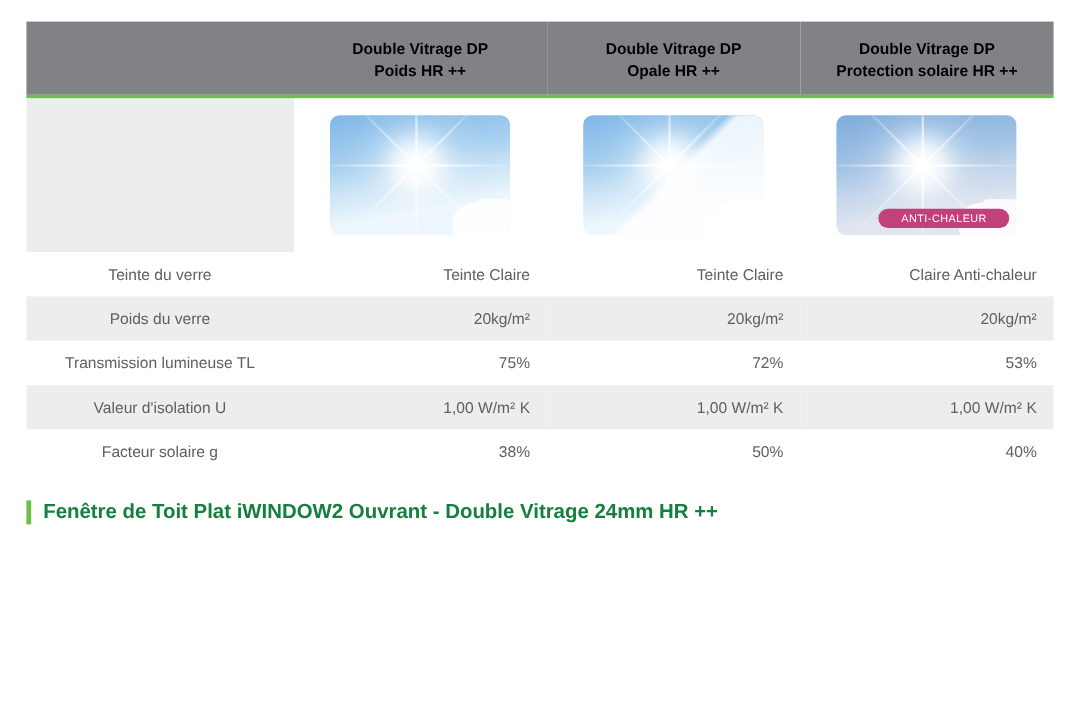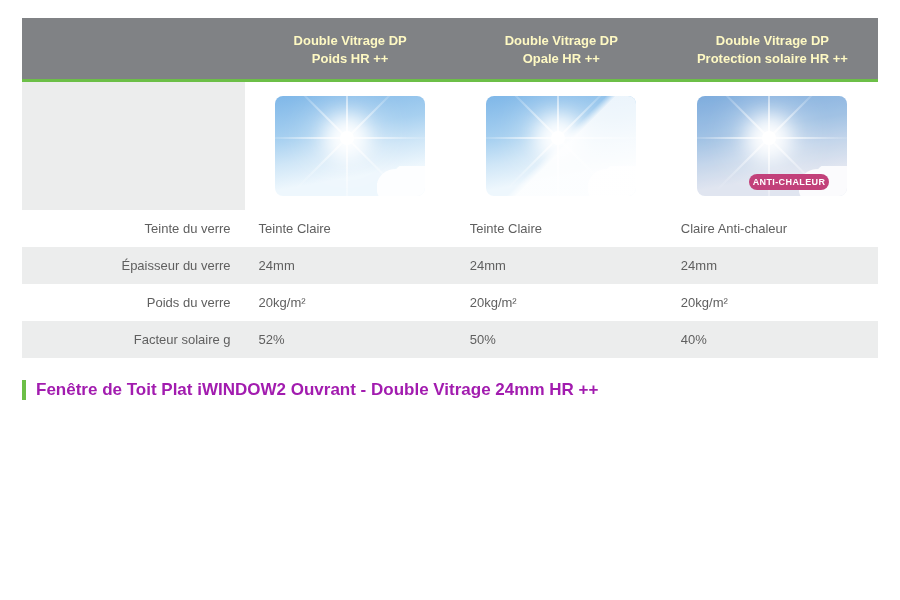--- a/index.html
+++ b/index.html
@@ -11,21 +11,21 @@
     padding: 18px 22px;
     color: #5a5a5a;
   }
   table {
     width: 100%;
     border-collapse: collapse;
     font-size: 13px;
   }
   thead th {
     background: #808285;
-    color: #fef9c3;
+    color: #000000;
     font-weight: 600;
     text-align: center;
     padding: 14px 8px 12px 8px;
     font-size: 13px;
     line-height: 1.35;
   }
   thead th:first-child {
     width: 26%;
   }
   thead th:not(:first-child) {
@@ -96,49 +96,49 @@
   .opal-overlay {
     position:absolute; inset:0;
     background: linear-gradient(135deg, rgba(255,255,255,0) 0 48%, rgba(255,255,255,0.82) 52% 100%);
   }
   .tint-overlay {
     position:absolute; inset:0;
     background: rgba(120,100,150,0.12);
   }
   .badge {
     position:absolute;
-    right:18px; bottom:6px;
+    right:6px; bottom:6px;
     background:#c2417a;
     color:#fff;
     font-size:9px;
-    font-weight:700;
+    font-weight:400;
     letter-spacing:0.4px;
-    padding:3px 4px;
+    padding:3px 19px;
     border-radius:10px;
   }
   tbody tr.data-row td {
     padding: 11px 14px;
     color:#5f5f5f;
   }
   tbody tr.data-row td:first-child {
+    text-align:center;
+    font-weight:400;
+  }
+  tbody tr.data-row td:not(:first-child) {
     text-align:right;
-    font-weight:400;
-  }
-  tbody tr.data-row td:not(:first-child) {
-    text-align:left;
   }
   tbody tr.data-row:nth-of-type(odd) td { background:#eceded; }
   tbody tr.data-row:nth-of-type(even) td { background:#ffffff; }
   .footer-title {
     margin-top: 22px;
     border-left: 4px solid #6cbf47;
     padding-left: 10px;
     font-size: 17px;
     font-weight: 700;
-    color: #a21caf;
+    color: #15803d;
   }
 </style>
 </head>
 <body>
 
 <table>
   <thead>
     <tr>
       <th></th>
       <th>
@@ -193,33 +193,39 @@
       </td>
     </tr>
 
     <tr class="data-row">
       <td>Teinte du verre</td>
       <td>Teinte Claire</td>
       <td>Teinte Claire</td>
       <td>Claire Anti-chaleur</td>
     </tr>
     <tr class="data-row">
-      <td>Épaisseur du verre</td>
-      <td>24mm</td>
-      <td>24mm</td>
-      <td>24mm</td>
-    </tr>
-    <tr class="data-row">
       <td>Poids du verre</td>
       <td>20kg/m²</td>
       <td>20kg/m²</td>
       <td>20kg/m²</td>
     </tr>
     <tr class="data-row">
+      <td>Transmission lumineuse TL</td>
+      <td>75%</td>
+      <td>72%</td>
+      <td>53%</td>
+    </tr>
+    <tr class="data-row">
+      <td>Valeur d'isolation U</td>
+      <td>1,00 W/m² K</td>
+      <td>1,00 W/m² K</td>
+      <td>1,00 W/m² K</td>
+    </tr>
+    <tr class="data-row">
       <td>Facteur solaire g</td>
-      <td>52%</td>
+      <td>38%</td>
       <td>50%</td>
       <td>40%</td>
     </tr>
   </tbody>
 </table>
 
 <div class="footer-title">Fenêtre de Toit Plat iWINDOW2 Ouvrant - Double Vitrage 24mm HR ++</div>
 
 </body></html>

